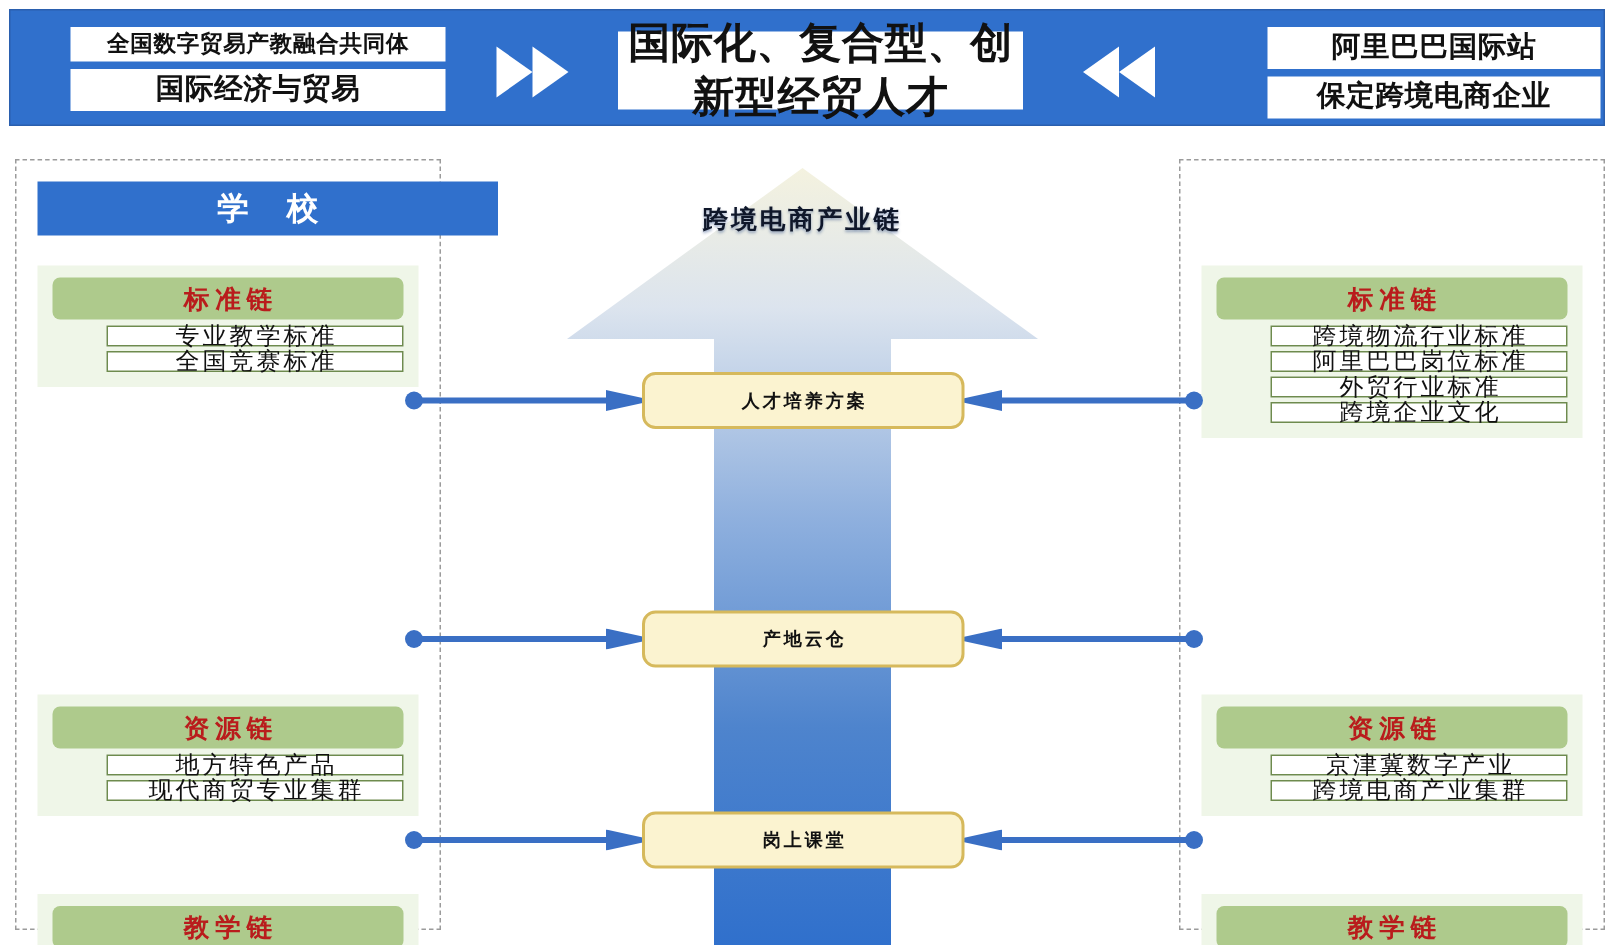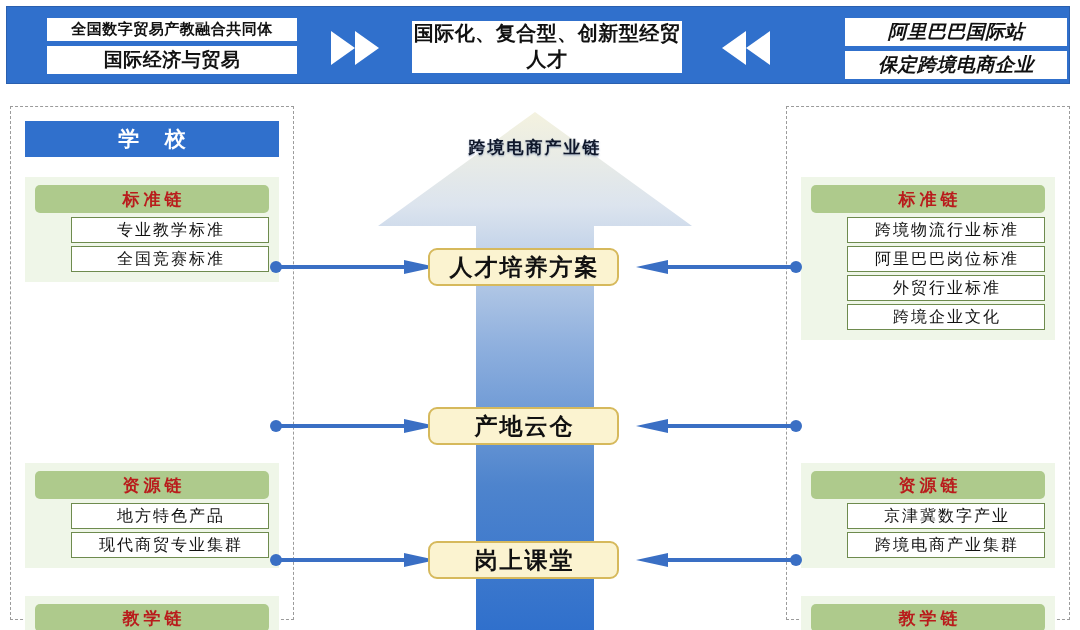--- a/index.html
+++ b/index.html
@@ -28,21 +28,21 @@
     box-sizing: border-box;
   }
   .hdr-col {
     position: absolute;
     display: flex;
     flex-direction: column;
     justify-content: center;
     gap: 5px;
   }
   .hdr-left  { left: 40px;  top: 11px; width: 250px; border-radius: 18px; }
-  .hdr-right { left: 838px; top: 11px; width: 222px; font-style: italic; }
+  .hdr-right { left: 838px; top: 11px; width: 222px; }
 
   .hdr-box {
     background: #ffffff;
     text-align: center;
     line-height: 1.15;
     padding: 3px 4px;
     box-sizing: border-box;
     white-space: nowrap;
     letter-spacing: 0.5px;
   }
@@ -53,21 +53,21 @@
     position: absolute;
     left: 405px;
     top: 14px;
     width: 270px;
     height: 52px;
     background: #ffffff;
     display: flex;
     align-items: center;
     justify-content: center;
     text-align: center;
-    font-size: 20px;
+    font-size: 28px;
     font-weight: 700;
     line-height: 1.28;
     letter-spacing: 0.5px;
   }
 
   .chev {
     position: absolute;
     top: 22px;
     width: 60px;
     height: 38px;
@@ -85,21 +85,21 @@
     box-sizing: border-box;
     background: #ffffff;
   }
   .panel-left  { left: 10px; }
   .panel-right { left: 786px; }
 
   .panel-title {
     position: absolute;
     left: 14px;
     top: 14px;
-    width: 254px;
+    width: 307px;
     height: 36px;
     background: #3070CC;
     color: #ffffff;
     font-size: 21px;
     font-weight: 700;
     letter-spacing: 9px;
     text-indent: 9px;
     display: flex;
     align-items: center;
     justify-content: center;
@@ -122,21 +122,21 @@
     align-items: center;
     justify-content: center;
     font-size: 17px;
     font-weight: 700;
     letter-spacing: 4px;
     text-indent: 4px;
     color: #b91c1c;
     margin-bottom: 4px;
   }
   .chain-item {
-    height: 26px;
+    height: 14px;
     background: #ffffff;
     border: 1px solid #6E8B4E;
     display: flex;
     align-items: center;
     justify-content: center;
     font-size: 16px;
     letter-spacing: 2px;
     text-indent: 2px;
     color: #111;
     margin-top: 3px;
@@ -171,29 +171,29 @@
     line-height: 1.35;
     letter-spacing: 2px;
     text-shadow: 0 1px 2px rgba(40,70,130,.45);
     pointer-events: none;
   }
 
   
   .node {
     position: absolute;
     left: 428px;
-    width: 191px;
+    width: 215px;
     height: 38px;
     background: #FBF3D0;
     border: 2px solid #D6B95C;
     border-radius: 9px;
     display: flex;
     align-items: center;
     justify-content: center;
-    font-size: 23px;
+    font-size: 12px;
     font-weight: 700;
     letter-spacing: 2px;
     text-indent: 2px;
     color: #111;
     box-sizing: border-box;
   }
   .node-1 { top: 248px; }
   .node-2 { top: 407px; }
   .node-3 { top: 541px; }
 

